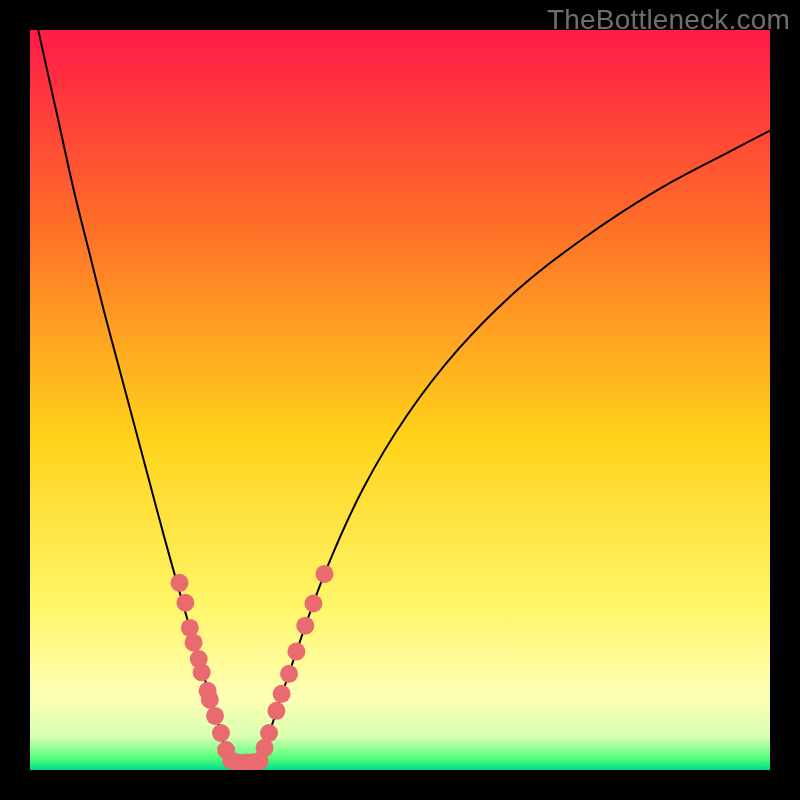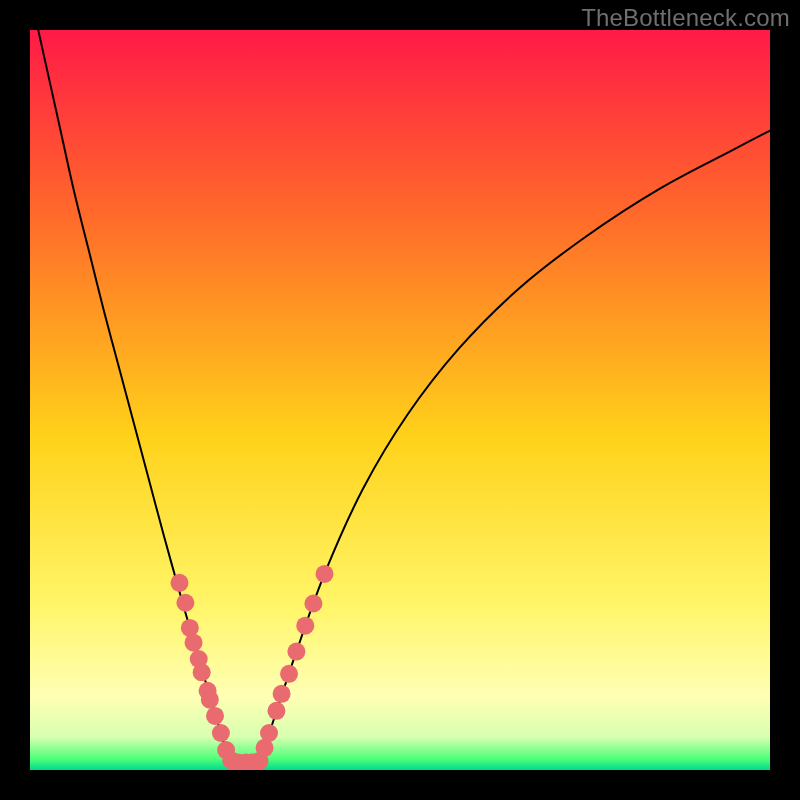--- a/index.html
+++ b/index.html
@@ -27,21 +27,21 @@
   }
   .gradient {
     position: absolute;
     left: 0; top: 0; right: 0; bottom: 0;
   }
   .watermark {
     position: absolute;
     top: 4px;
     right: 10px;
     color: #6f6f6f;
-    font-size: 24px;
+    font-size: 28px;
     font-weight: 500;
     letter-spacing: 0.2px;
     user-select: none;
   }
   svg.curve {
     position: absolute;
     left: 0; top: 0;
     width: 740px; height: 740px;
   }
 </style>

